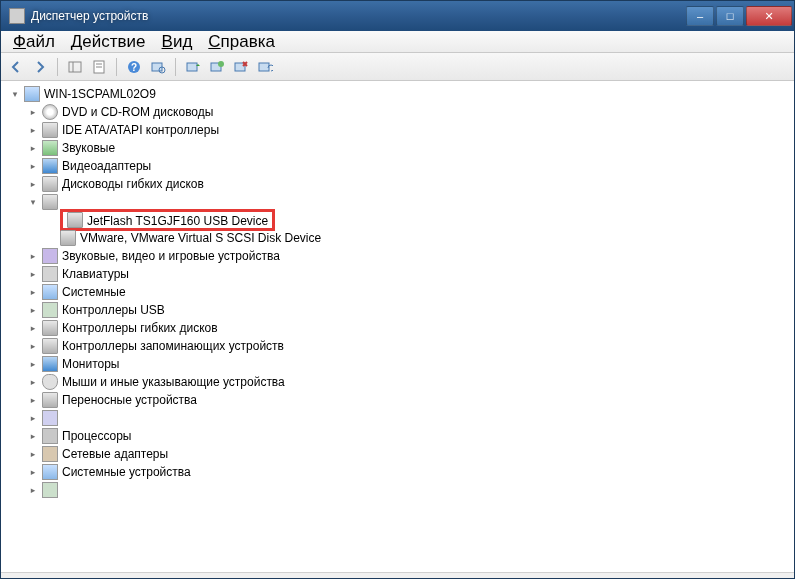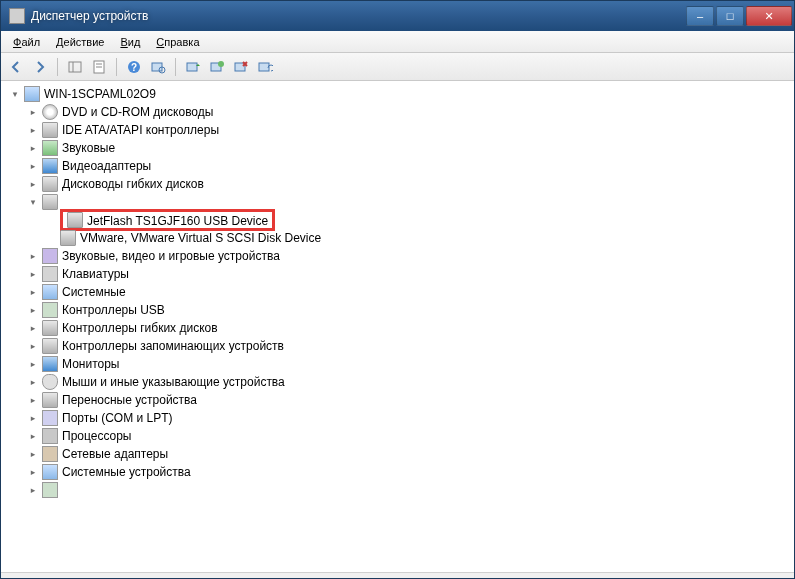--- a/index.html
+++ b/index.html
@@ -5,21 +5,21 @@
 * { margin: 0; padding: 0; box-sizing: border-box; font-family: "Segoe UI", Tahoma, sans-serif; }
 body { background: #6b8aae; width: 795px; height: 579px; overflow: hidden; }
 .window { width: 795px; height: 579px; background: #0c4a6e; border: 1px solid #1b3a5c; box-shadow: 0 0 8px rgba(0,0,0,.4); display: flex; flex-direction: column; }
 .titlebar { height: 30px; background: linear-gradient(180deg,#3c6ea5 0%,#2d5a8e 50%,#1f4a7a 100%); display: flex; align-items: center; padding: 0 2px 0 8px; color: #fff; font-size: 12px; }
 .titlebar-icon { width: 16px; height: 16px; margin-right: 6px; background: #d0d0d0; border: 1px solid #888; display: inline-block; }
 .titlebar-title { flex: 1; text-shadow: 0 0 4px rgba(0,0,0,.6); }
 .win-controls { display: flex; gap: 2px; }
 .win-btn { width: 28px; height: 20px; border: 1px solid rgba(0,0,0,.3); border-radius: 2px; display: flex; align-items: center; justify-content: center; font-size: 11px; color: #fff; cursor: pointer; }
 .win-min,.win-max { background: linear-gradient(180deg,#5d92c9,#3a6fa6); }
 .win-close { width: 46px; background: linear-gradient(180deg,#e07a7a,#c43c3c); }
-.menubar { height: 22px; background: linear-gradient(180deg,#fafafa,#ececec); border-bottom: 1px solid #c9c9c9; display: flex; align-items: center; padding: 0 4px; font-size: 11px; gap: 0; }
+.menubar { height: 22px; background: linear-gradient(180deg,#fafafa,#ececec); border-bottom: 1px solid #c9c9c9; display: flex; align-items: center; padding: 0 4px; font-size: 17px; gap: 0; }
 .menu-item { padding: 2px 8px; cursor: pointer; }
 .menu-item span.accel { text-decoration: underline; }
 .toolbar { height: 28px; background: linear-gradient(180deg,#f7f7f7,#e9e9e9); border-bottom: 1px solid #c9c9c9; display: flex; align-items: center; padding: 0 4px; gap: 2px; }
 .tb-btn { width: 22px; height: 22px; display: flex; align-items: center; justify-content: center; border: 1px solid transparent; border-radius: 2px; cursor: pointer; }
 .tb-sep { width: 1px; height: 18px; background: #c0c0c0; margin: 0 4px; }
 .tb-icon { width: 16px; height: 16px; display: block; }
 .content { flex: 1; background: #fff; overflow: auto; padding: 4px 8px; }
 .tree { font-size: 12px; line-height: 18px; color: #000; }
 .tree-row { display: flex; align-items: center; height: 18px; white-space: nowrap; cursor: default; }
 .tree-indent { display: inline-block; width: 18px; height: 18px; }
@@ -236,21 +236,20 @@
         <div class="tree-row">
           <span class="tree-indent"></span>
           <span class="toggle">▸</span>
           <span class="row-icon disk"></span>
           <span>Переносные устройства</span>
         </div>
         <div class="tree-row">
           <span class="tree-indent"></span>
           <span class="toggle">▸</span>
           <span class="row-icon port"></span>
-          <span>Порты (COM и LPT)</span>
         </div>
         <div class="tree-row">
           <span class="tree-indent"></span>
           <span class="toggle">▸</span>
           <span class="row-icon cpu"></span>
           <span>Процессоры</span>
         </div>
         <div class="tree-row">
           <span class="tree-indent"></span>
           <span class="toggle">▸</span>

